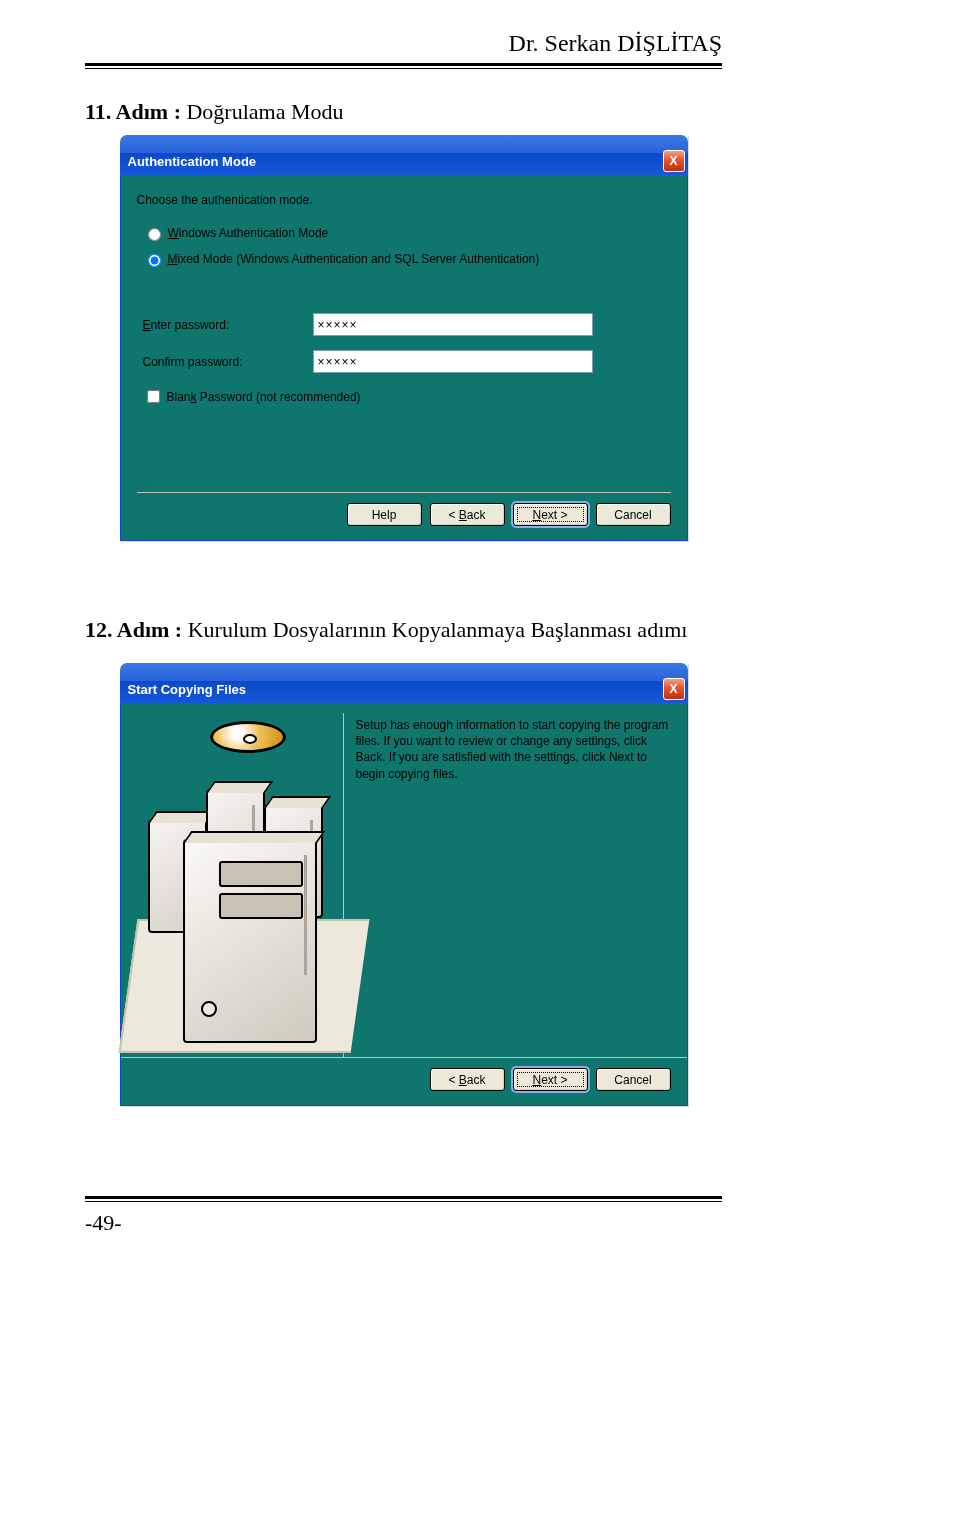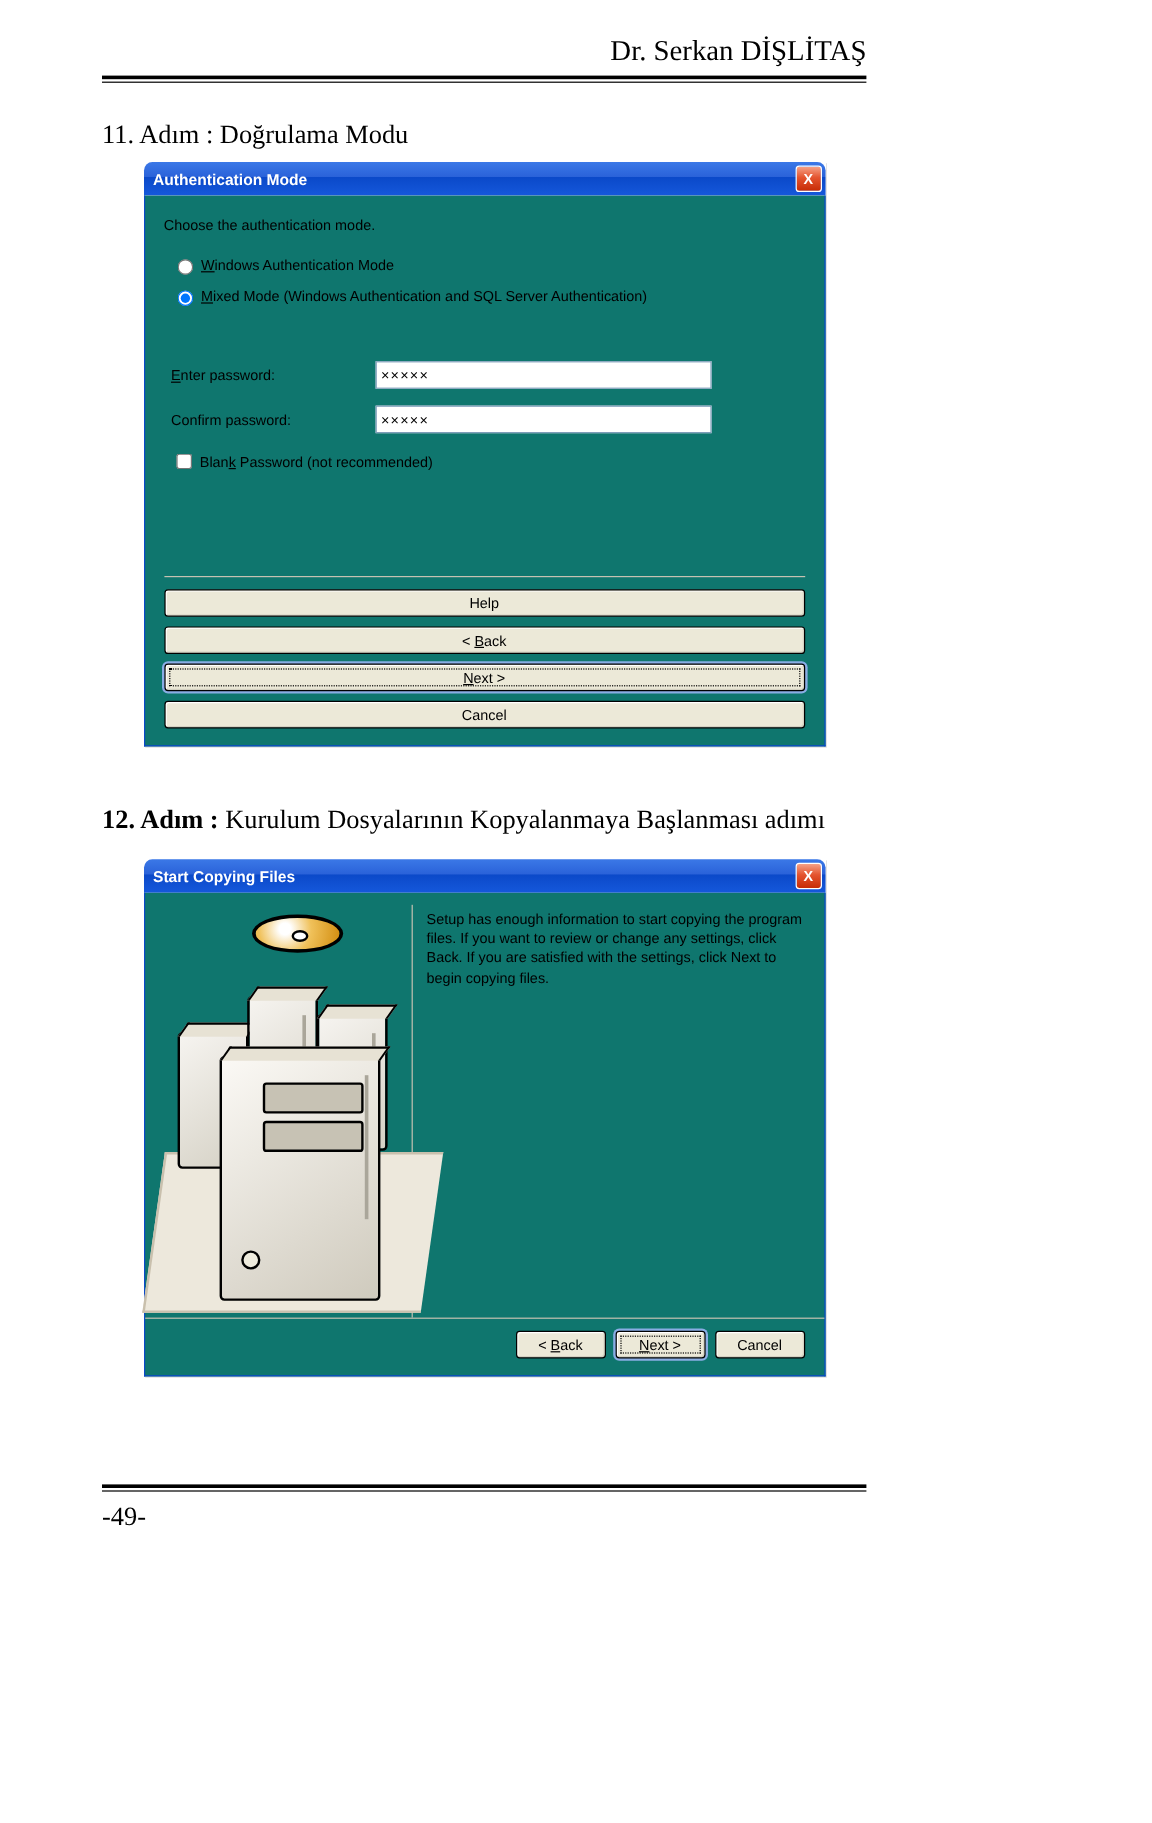--- a/index.html
+++ b/index.html
@@ -30,51 +30,51 @@
     margin-top: 2px;
   }
   .body-text {
     font-size: 22px;
     font-family: "Times New Roman", serif;
   }
   .step-title {
     margin-top: 30px;
     margin-bottom: 6px;
   }
-  .step-title b { font-weight: normal; }
+  .step-title b { font-weight: bold; }
   ul.bullets {
     margin: 0 0 8px 45px;
     padding: 0;
   }
   ul.bullets li {
     font-size: 22px;
     margin-bottom: 2px;
   }
   .step-gap {
-    margin-top: 48px;
+    margin-top: 76px;
     margin-bottom: 20px;
   }
 
   
   .dialog {
     width: 568px;
     margin: 10px auto 0 auto;
     font-family: Tahoma, Arial, sans-serif;
     font-size: 12px;
     box-shadow: 1px 1px 0 rgba(0,0,0,0.15);
   }
   .titlebar {
     height: 28px;
     background: linear-gradient(to bottom, #3b78e7 0%, #2a62d9 45%, #0b49c9 46%, #1558db 100%);
     border-radius: 7px 7px 0 0;
     color: #fff;
     display: flex;
     align-items: center;
     justify-content: space-between;
-    padding: 0 3px 0 8px;
+    padding: 12px 3px 0 8px;
     font-weight: bold;
     font-size: 13px;
   }
   .titlebar .close-btn {
     width: 20px;
     height: 20px;
     background: linear-gradient(to bottom, #f5a186 0%, #e4542f 45%, #c72c06 100%);
     border: 1px solid #fff;
     border-radius: 3px;
     color: #fff;
@@ -127,21 +127,20 @@
     font-size: 12px;
     padding: 1px 4px;
     box-sizing: content-box;
     letter-spacing: 1px;
   }
   .btn-row {
     display: flex;
     justify-content: flex-end;
     gap: 8px;
     margin-top: 4px;
-    flex-direction: column;
   }
   .win-btn {
     min-width: 75px;
     height: 23px;
     background: #ece9d8;
     border: 1px solid #000;
     border-radius: 3px;
     font-family: Tahoma, Arial, sans-serif;
     font-size: 12px;
     padding: 0 6px;

